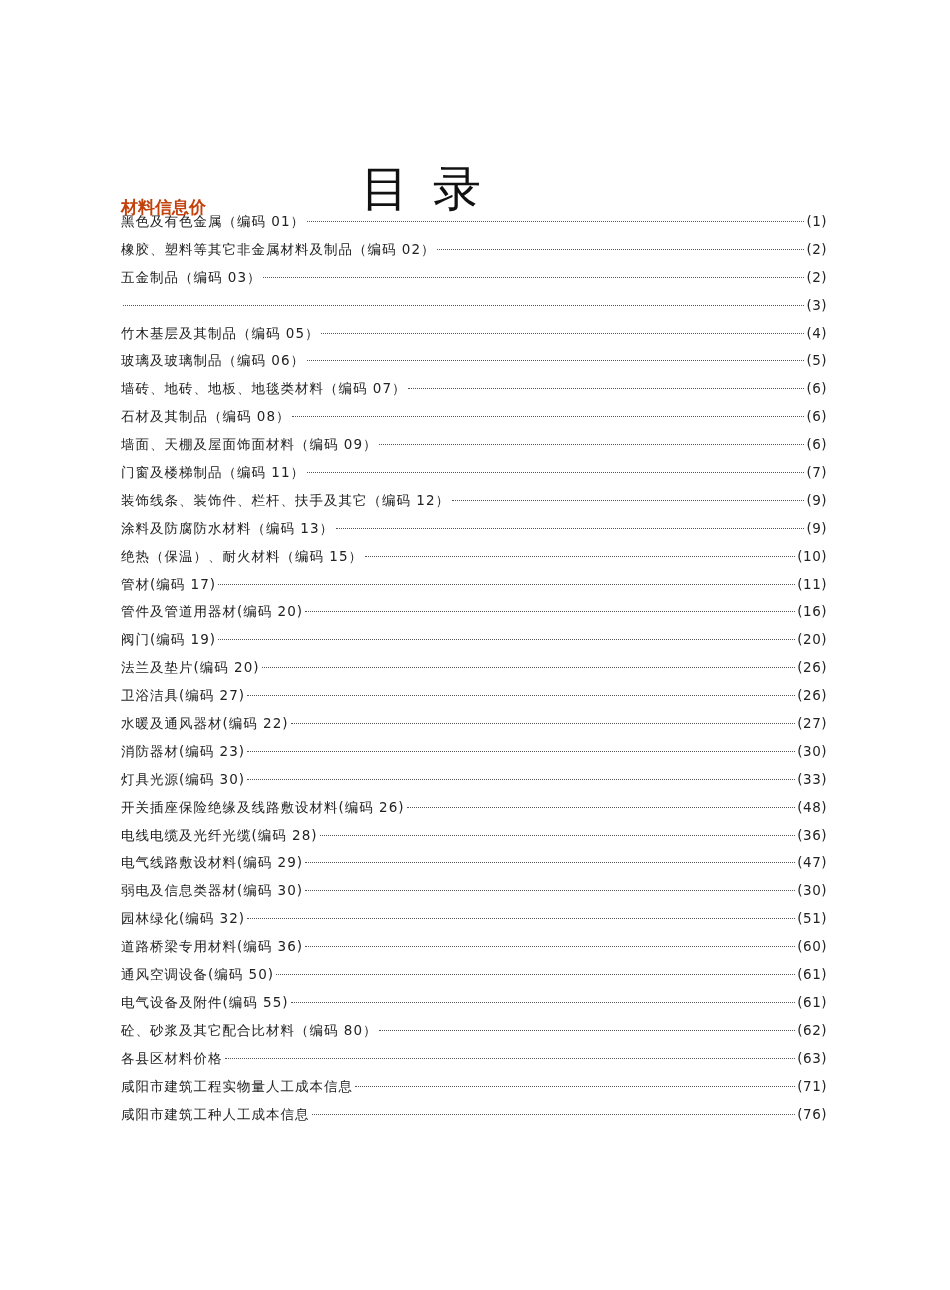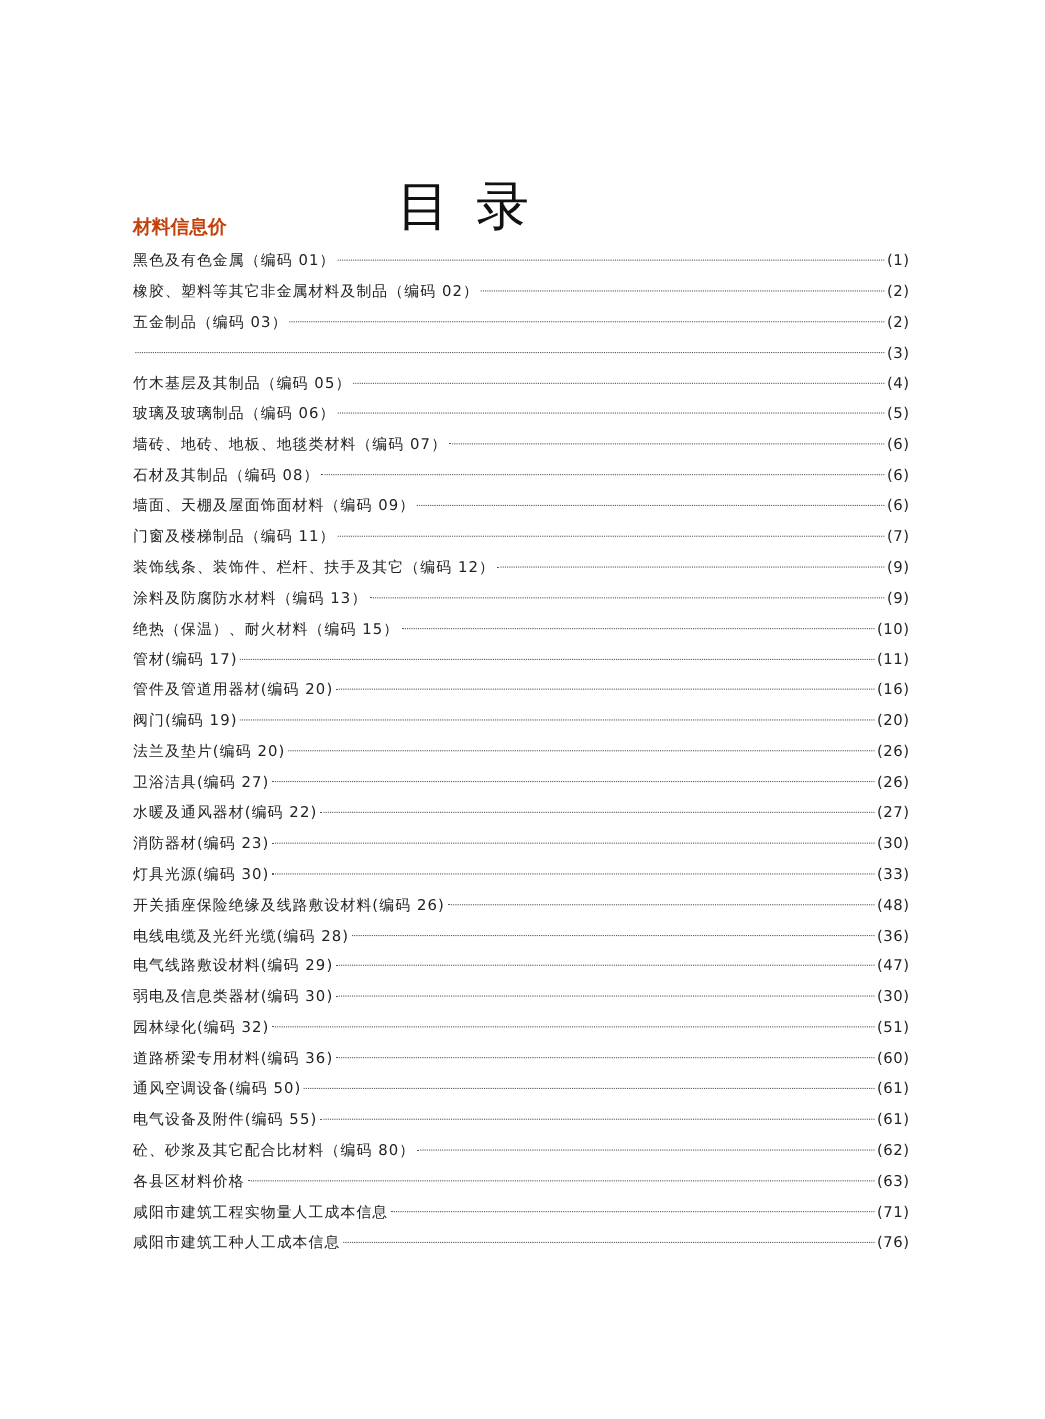--- a/index.html
+++ b/index.html
@@ -33,21 +33,21 @@
       position: absolute;
       top: 196px;
       left: 121px;
       font-size: 17px;
       line-height: 22px;
       font-weight: bold;
       color: #c2410c;
     }
     .toc-list {
       position: absolute;
-      top: 224px;
+      top: 208px;
       left: 121px;
       width: 706px;
       margin: 0;
       padding: 0;
       list-style: none;
     }
     .toc-row {
       display: flex;
       align-items: baseline;
       height: 27.9px;

